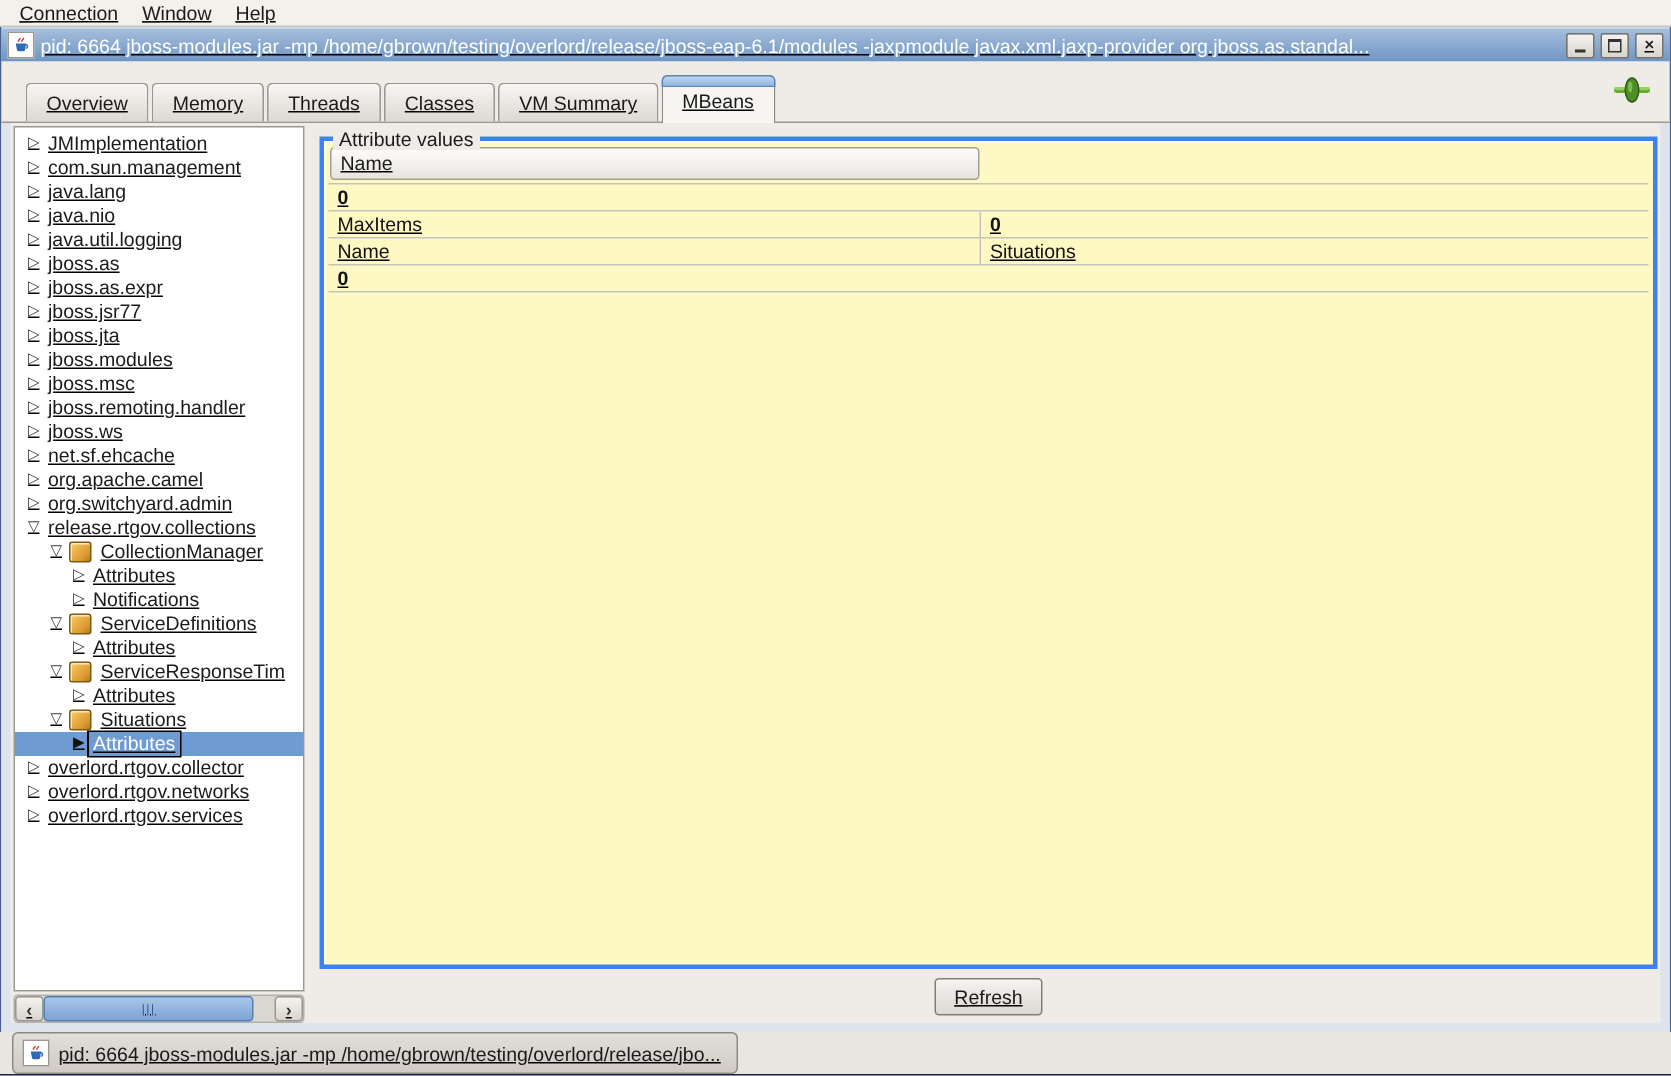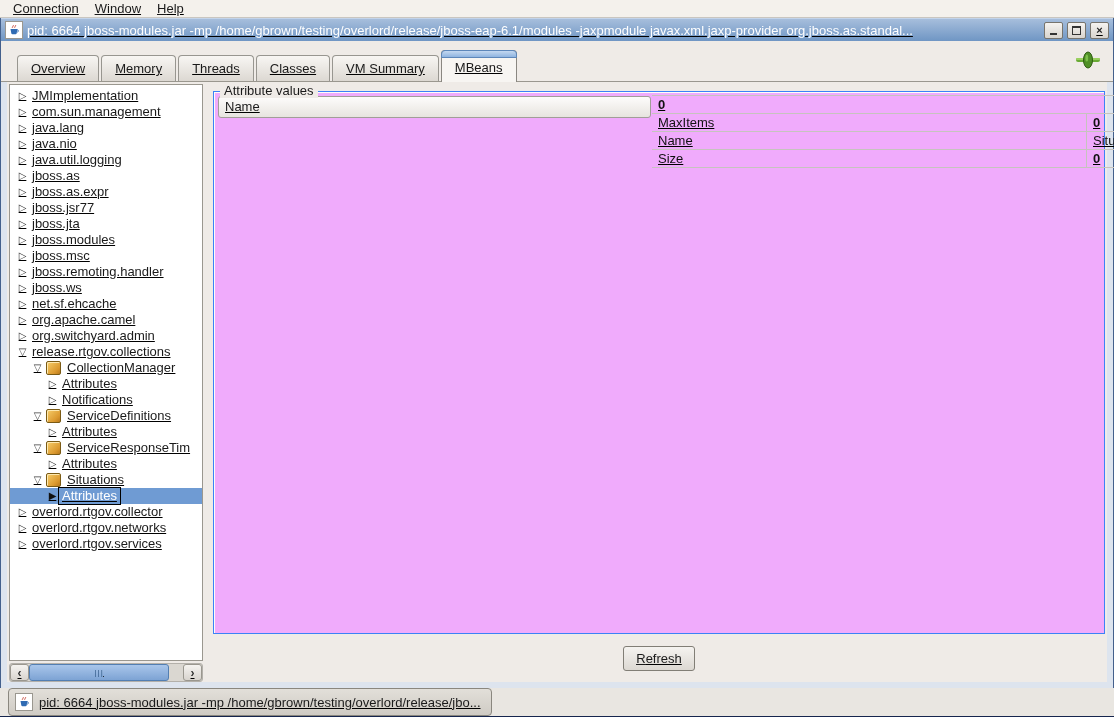--- a/index.html
+++ b/index.html
@@ -64,37 +64,37 @@
   .sb-thumb{width:72%;margin:0;background:linear-gradient(#a9c6ea,#7da3d4);
     border:1px solid #537fb2;border-radius:3px;display:flex;align-items:center;justify-content:center;
     font-size:8px;color:#2f5784;letter-spacing:1px;}
   .sb-track{flex:1;}
 
   
   .splitter{width:10px;flex:0 0 auto;}
 
   
   .right-panel{flex:1;display:flex;flex-direction:column;padding:2px 2px 0 0;min-width:0;}
-  .group{flex:1;border:1px solid #3b82f6;box-shadow:inset 1px 1px 0 #fdfdfb;
-    background:#f0abfc;position:relative;margin-top:7px;padding:3px;display:flex;flex-direction:row;}
+  .group{flex:1;border:3px solid #3b82f6;box-shadow:inset 1px 1px 0 #fdfdfb;
+    background:#fef9c3;position:relative;margin-top:7px;padding:3px;display:flex;flex-direction:column;}
   .group-title{position:absolute;top:-9px;left:6px;background:#efebe7;padding:0 4px;
     font-size:13px;color:#1a1a1a;}
   .thead{display:flex;gap:2px;padding:1px 1px 2px 1px;}
   .hcell{height:20px;line-height:20px;padding-left:6px;font-size:13px;color:#1a1a1a;
     background:linear-gradient(#fdfcfb,#e7e4df);border:1px solid #a19e98;border-radius:3px;}
   .hcell.c1{width:425px;flex:0 0 auto;}
   .hcell.c2{flex:1;}
   .tbody{border-top:1px solid #c6c3be;}
   .drow{display:flex;height:17px;line-height:17px;border-bottom:1px solid #c6c3be;font-size:13px;}
   .cell{padding-left:6px;white-space:nowrap;overflow:hidden;color:#111;}
   .cell.c1{width:428px;flex:0 0 auto;border-right:1px solid #c6c3be;}
   .cell.c2{flex:1;}
   .cell.bold{font-weight:bold;}
 
-  .btn-strip{height:48px;flex:0 0 auto;display:flex;align-items:center;justify-content:center;}
+  .btn-strip{height:36px;flex:0 0 auto;display:flex;align-items:center;justify-content:center;}
   .push-btn{font-family:"Liberation Sans",sans-serif;font-size:13px;color:#1a1a1a;
     padding:4px 12px;background:linear-gradient(#f5f3f0,#dcd8d2);
     border:1px solid #817e76;border-radius:3px;}
 
   
   .strip-blue{height:3px;background:#7aa0cf;}
   .strip-navy{height:4px;background:#16254d;}
   .taskbar{flex:1;background:#e9e6e1;display:flex;align-items:center;padding-left:8px;
     border-bottom:3px solid #16254d;}
   .task-btn{height:26px;display:flex;align-items:center;gap:6px;padding:0 10px 0 6px;
@@ -300,21 +300,20 @@
               </div>
               <div class="drow">
                 <div class="cell c1">MaxItems</div>
                 <div class="cell c2 bold">0</div>
               </div>
               <div class="drow">
                 <div class="cell c1">Name</div>
                 <div class="cell c2">Situations</div>
               </div>
               <div class="drow">
-                <div class="cell c1">Size</div>
                 <div class="cell c2 bold">0</div>
               </div>
             </div>
         </div>
         <div class="btn-strip">
           <button class="push-btn"><u>R</u>efresh</button>
         </div>
       </div>
 
     </div>

